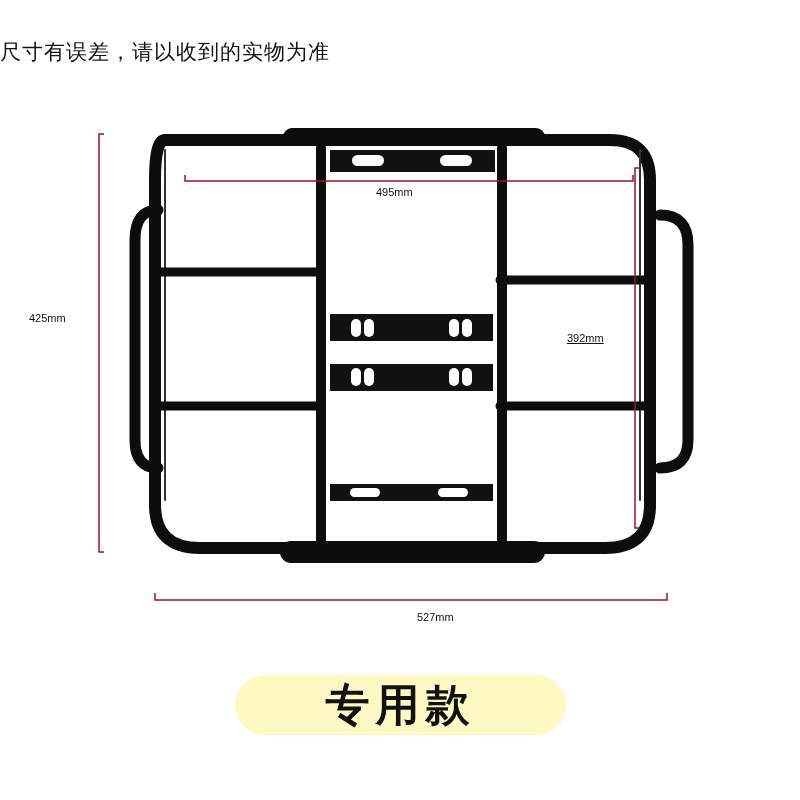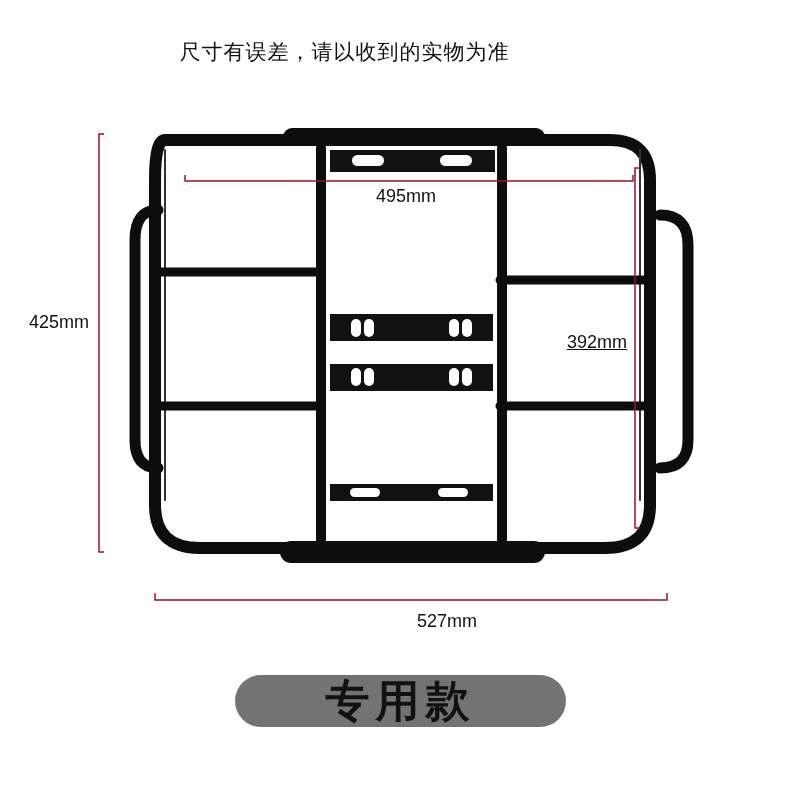--- a/index.html
+++ b/index.html
@@ -1,24 +1,24 @@
 <!DOCTYPE html>
 <html><head>
 <meta charset="utf-8">
 <style>
   html, body { margin:0; padding:0; }
   body { width:800px; height:800px; background:#ffffff; position:relative; overflow:hidden;
          font-family:"DejaVu Sans", "Liberation Sans", sans-serif; }
-  .notice { position:absolute; top:38px; left:0; width:689px; text-align:center;
+  .notice { position:absolute; top:38px; left:0; width:689px; text-align:left;
             font-size:21px; color:#111; letter-spacing:1px; }
   .dim-label { position:absolute; font-family:"Liberation Sans","DejaVu Sans",sans-serif;
-               font-size:18px; color:#111; }
+               font-size:11px; color:#111; }
   #rack { position:absolute; left:0; top:0; }
-  .pill { position:absolute; left:235px; top:675px; width:331px; height:52px;
-          border-radius:37px; background:#737373; display:flex; align-items:center; justify-content:center; }
+  .pill { position:absolute; left:235px; top:675px; width:331px; height:60px;
+          border-radius:37px; background:#fef9c3; display:flex; align-items:center; justify-content:center; }
   .pill span { font-size:44px; font-weight:bold; color:#111; letter-spacing:6px; }
 </style>
 </head>
 <body>
 
 <div class="notice">尺寸有误差，请以收到的实物为准</div>
 
 <svg id="rack" width="800" height="800" viewBox="0 0 800 800">
   <defs>
     <linearGradient id="tube" x1="0" y1="0" x2="1" y2="0">

